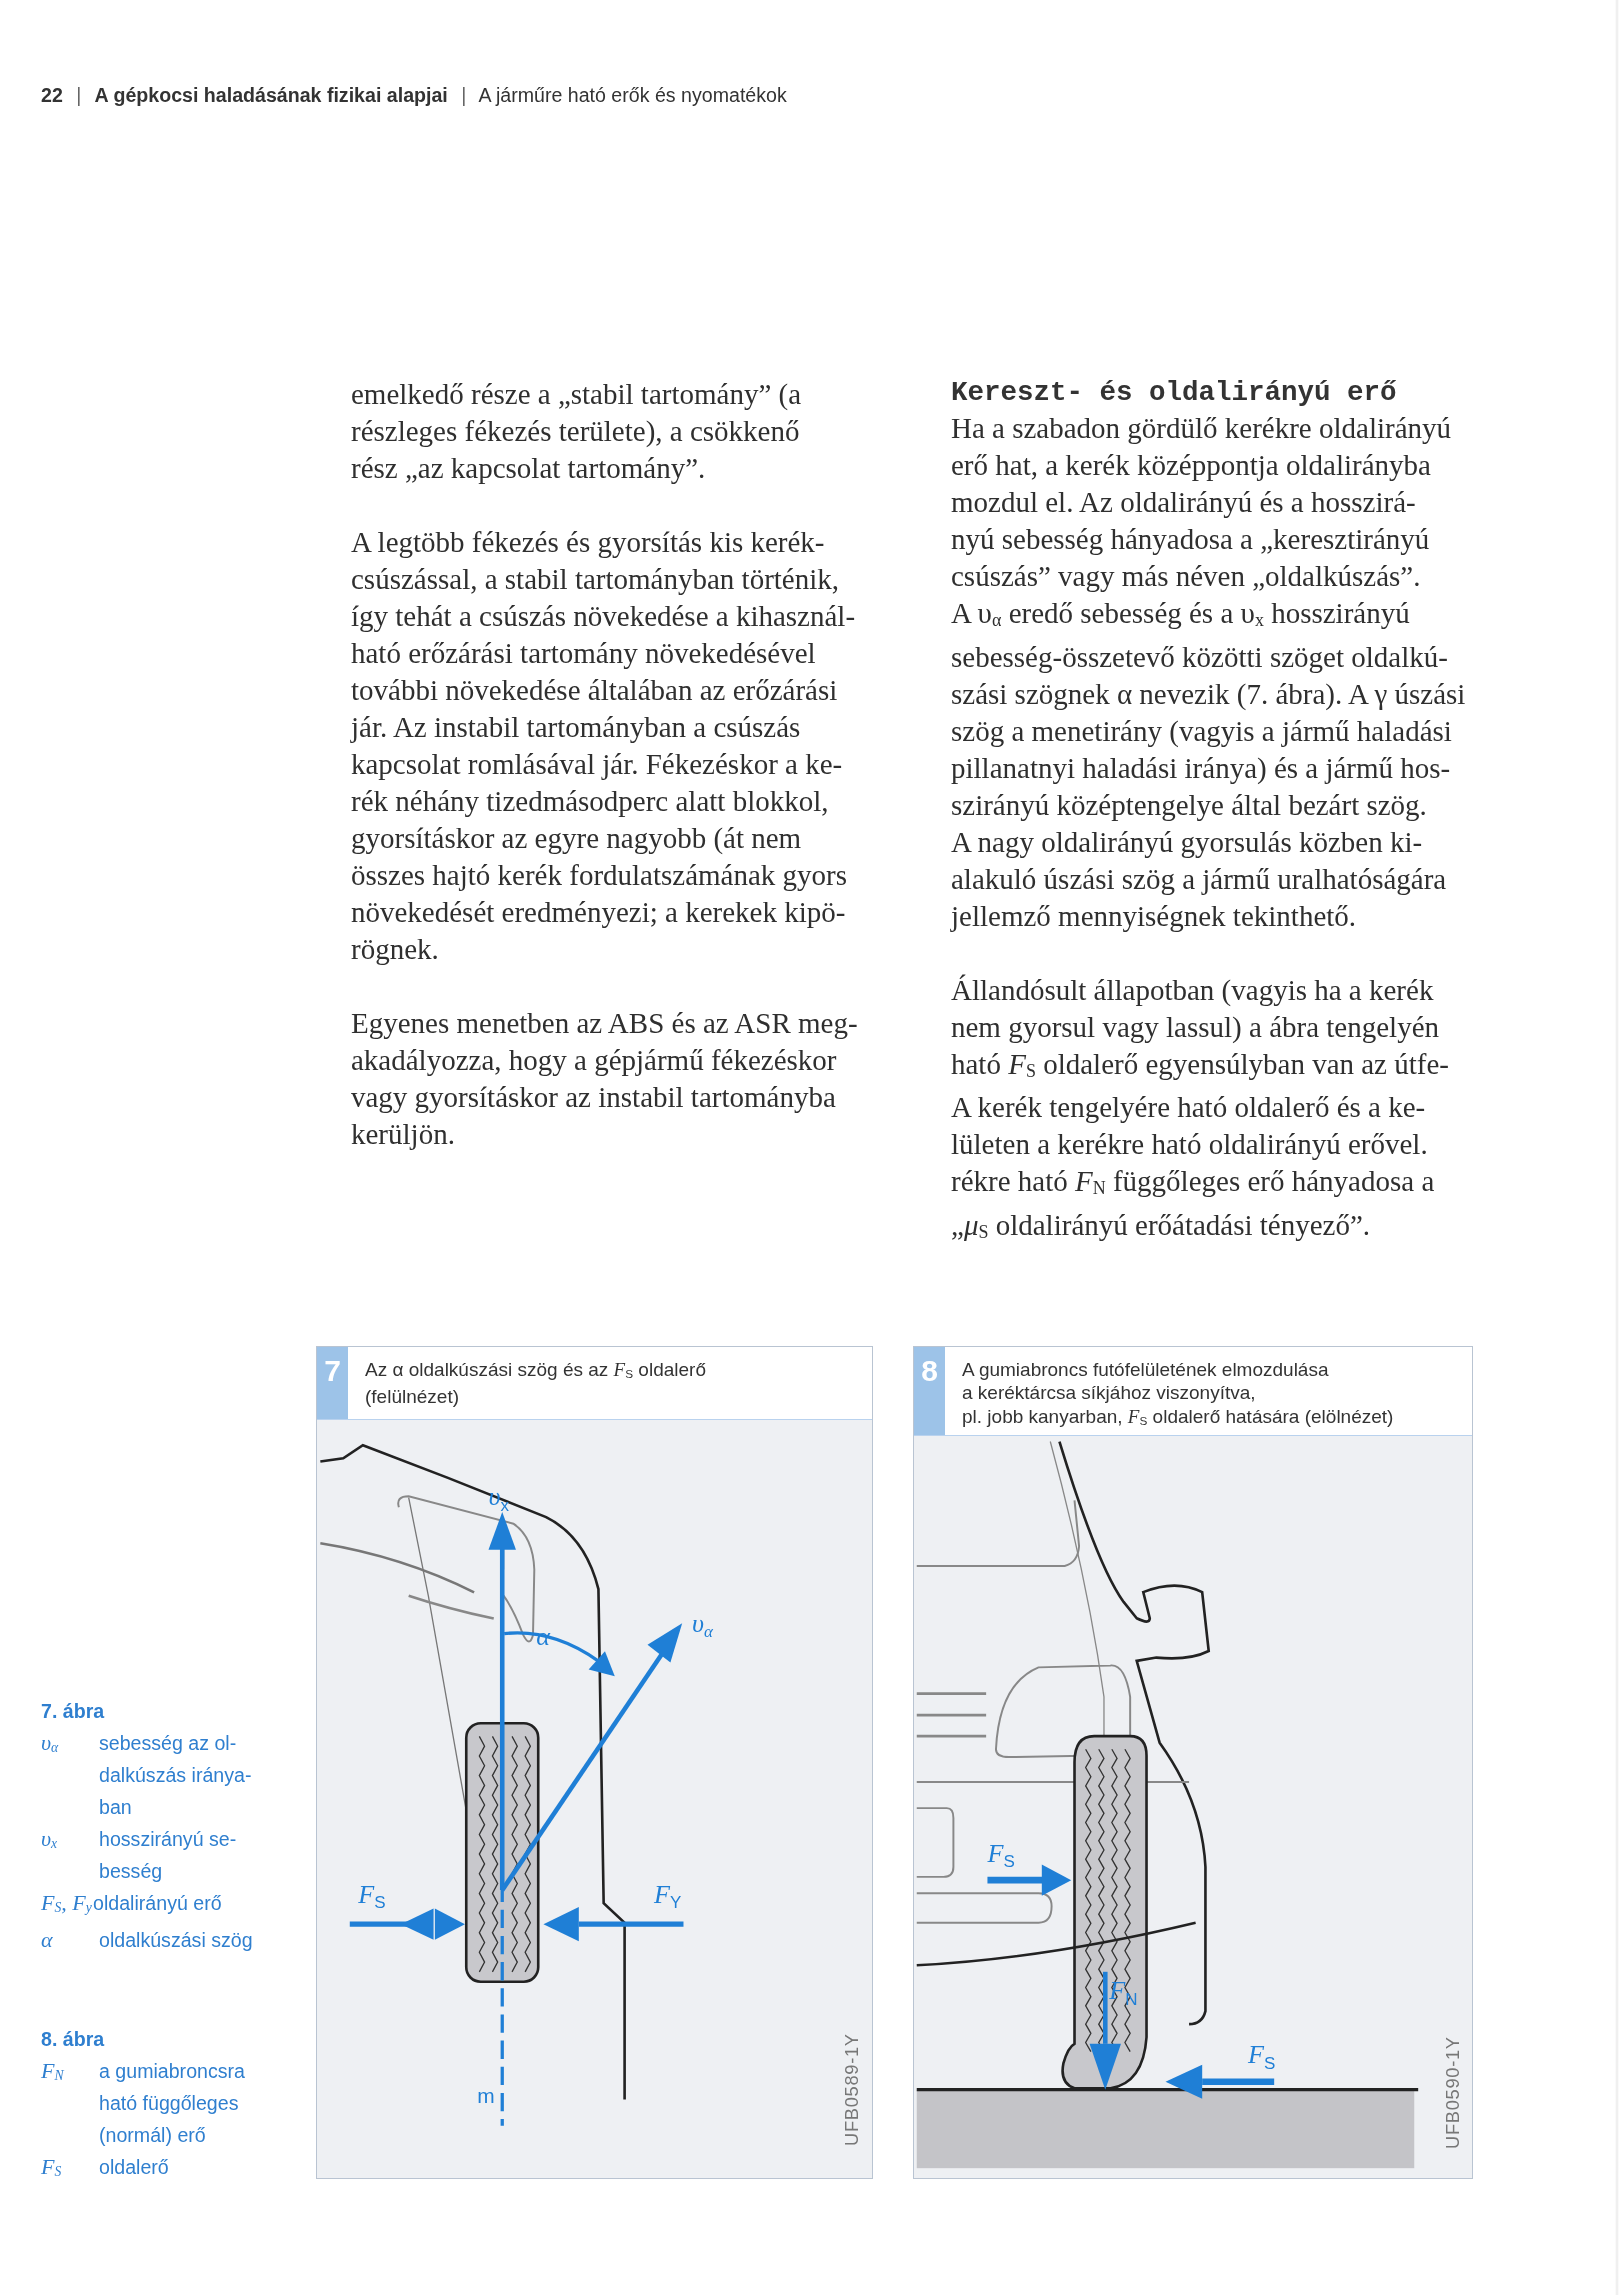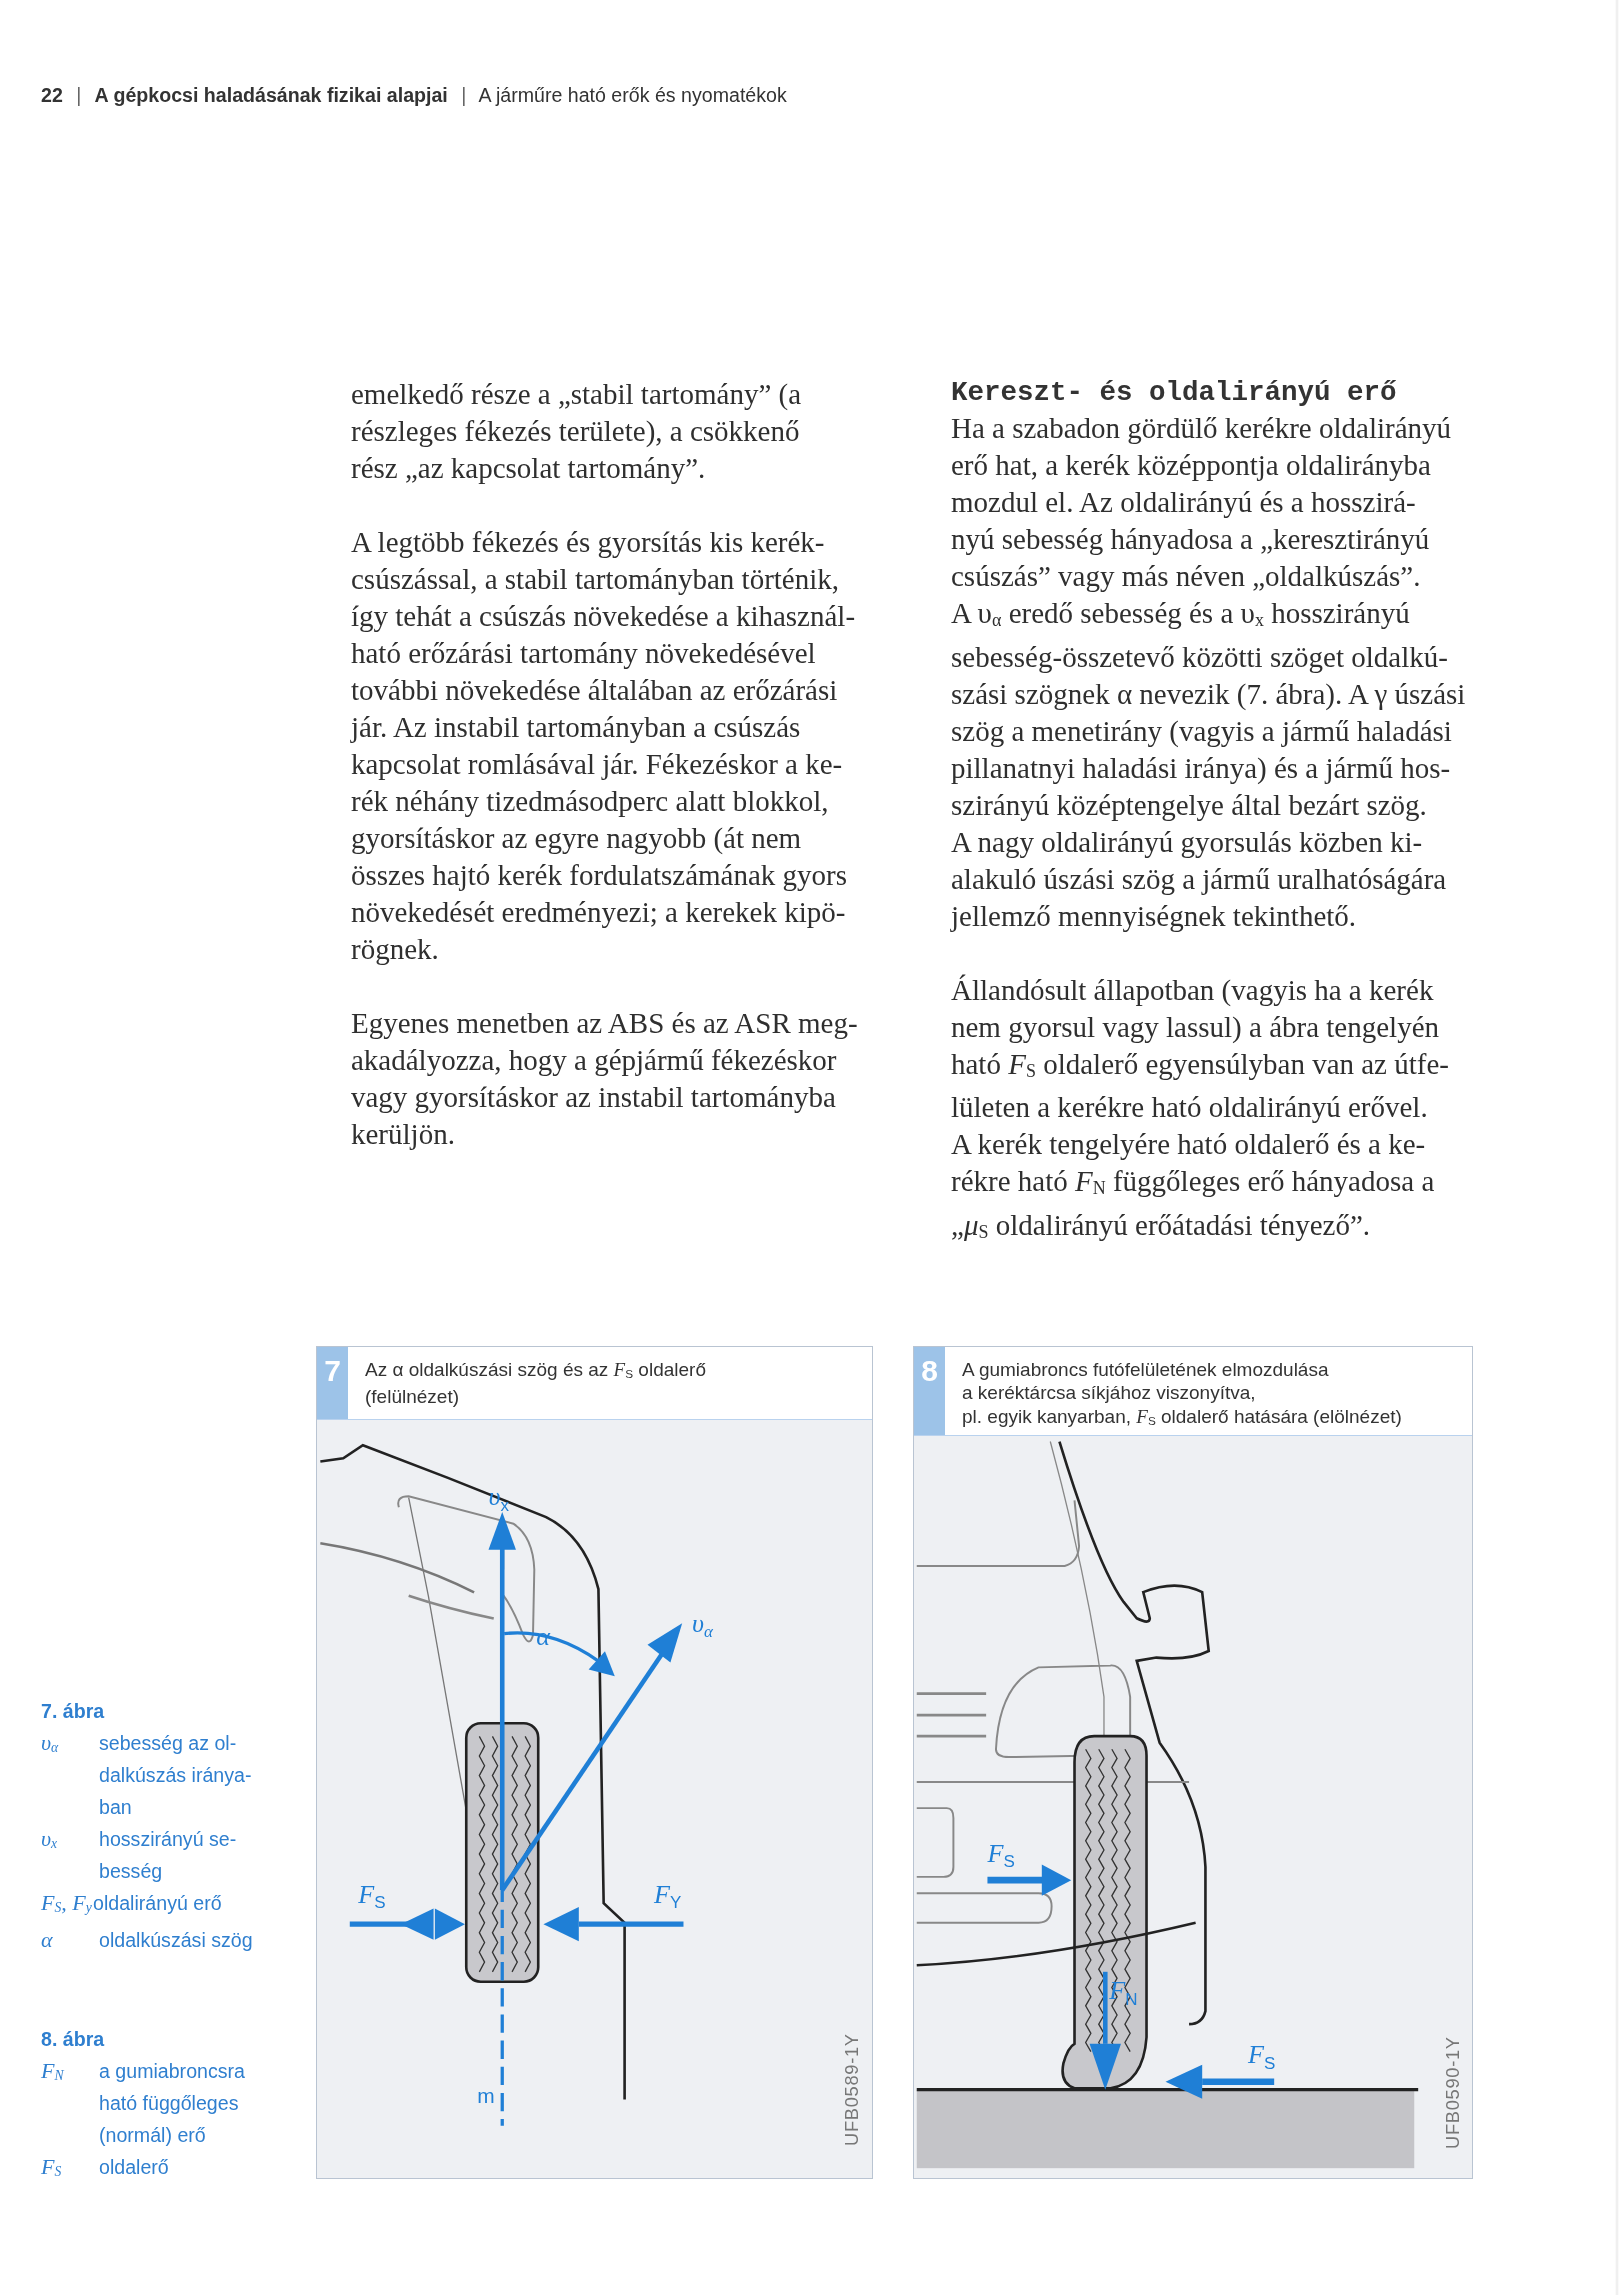--- a/index.html
+++ b/index.html
@@ -120,22 +120,22 @@
     <span class="line">pillanatnyi haladási iránya) és a jármű hos-</span>
     <span class="line">szirányú középtengelye által bezárt szög.</span>
     <span class="line">A nagy oldalirányú gyorsulás közben ki-</span>
     <span class="line">alakuló úszási szög a jármű uralhatóságára</span>
     <span class="line">jellemző mennyiségnek tekinthető.</span>
   </p>
   <p>
     <span class="line">Állandósult állapotban (vagyis ha a kerék</span>
     <span class="line">nem gyorsul vagy lassul) a ábra tengelyén</span>
     <span class="line"><span>ható </span><span class="it">F</span><span class="sub">S</span><span> oldalerő egyensúlyban van az útfe-</span></span>
+    <span class="line">A kerék tengelyére ható oldalerő és a ke-</span>
     <span class="line">lületen a kerékre ható oldalirányú erővel.</span>
-    <span class="line">A kerék tengelyére ható oldalerő és a ke-</span>
     <span class="line"><span>rékre ható </span><span class="it">F</span><span class="sub">N</span><span> függőleges erő hányadosa a</span></span>
     <span class="line"><span>„</span><span class="it">μ</span><span class="sub">S</span><span> oldalirányú erőátadási tényező”.</span></span>
   </p>
 </div>
 
 <div class="figure fig7">
   <div class="fig-cap">
     <div class="fig-num">7</div>
     <div class="fig-cap-text">
       <span class="line"><span>Az </span><span>α</span><span> oldalkúszási szög és az </span><span class="it" style="font-family:'Liberation Serif',serif">F</span><span class="sub">S</span><span> oldalerő</span></span>
@@ -186,21 +186,21 @@
   </svg>
   <div class="fig-code" style="left:524px; top:799px;">UFB0589-1Y</div>
 </div>
 
 <div class="figure fig8">
   <div class="fig-cap">
     <div class="fig-num">8</div>
     <div class="fig-cap-text">
       <span class="line">A gumiabroncs futófelületének elmozdulása</span>
       <span class="line">a keréktárcsa síkjához viszonyítva,</span>
-      <span class="line"><span>pl. egyik kanyarban, </span><span class="it" style="font-family:'Liberation Serif',serif">F</span><span class="sub">S</span><span> oldalerő hatására (elölnézet)</span></span>
+      <span class="line"><span>pl. jobb kanyarban, </span><span class="it" style="font-family:'Liberation Serif',serif">F</span><span class="sub">S</span><span> oldalerő hatására (elölnézet)</span></span>
     </div>
   </div>
   <svg class="fig-svg" width="558" height="743" viewBox="0 0 852 1135">
 
     <rect x="4" y="1000" width="760" height="120" fill="#c4c4c8"></rect>
     <line x1="4" y1="1000" x2="770" y2="1000" stroke="#222" stroke-width="5"></line>
 
     <path d="M222 10 Q280 200 320 255 L340 280 Q360 290 360 280 L350 240 Q400 220 440 240 L450 330 Q420 345 370 340 L340 345 L375 470 Q440 560 445 660 L445 880 Q440 900 420 900" fill="none" stroke="#222" stroke-width="4"></path>
     <path d="M208 10 Q265 220 290 400 L290 600" fill="none" stroke="#888" stroke-width="2"></path>
     <path d="M4 200 L230 200 Q250 195 252 170 L245 100" fill="none" stroke="#888" stroke-width="3"></path>

